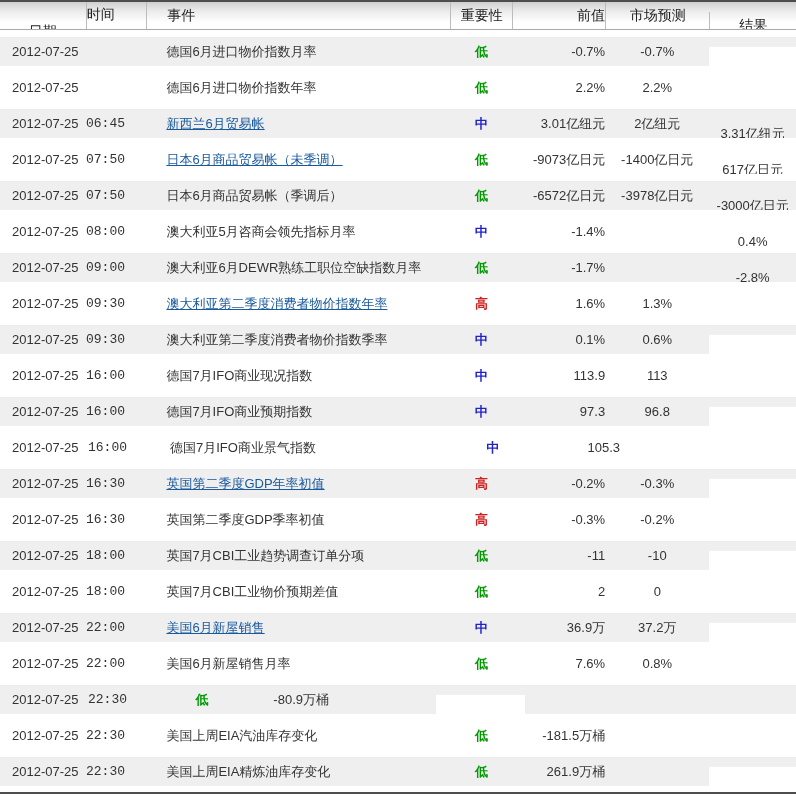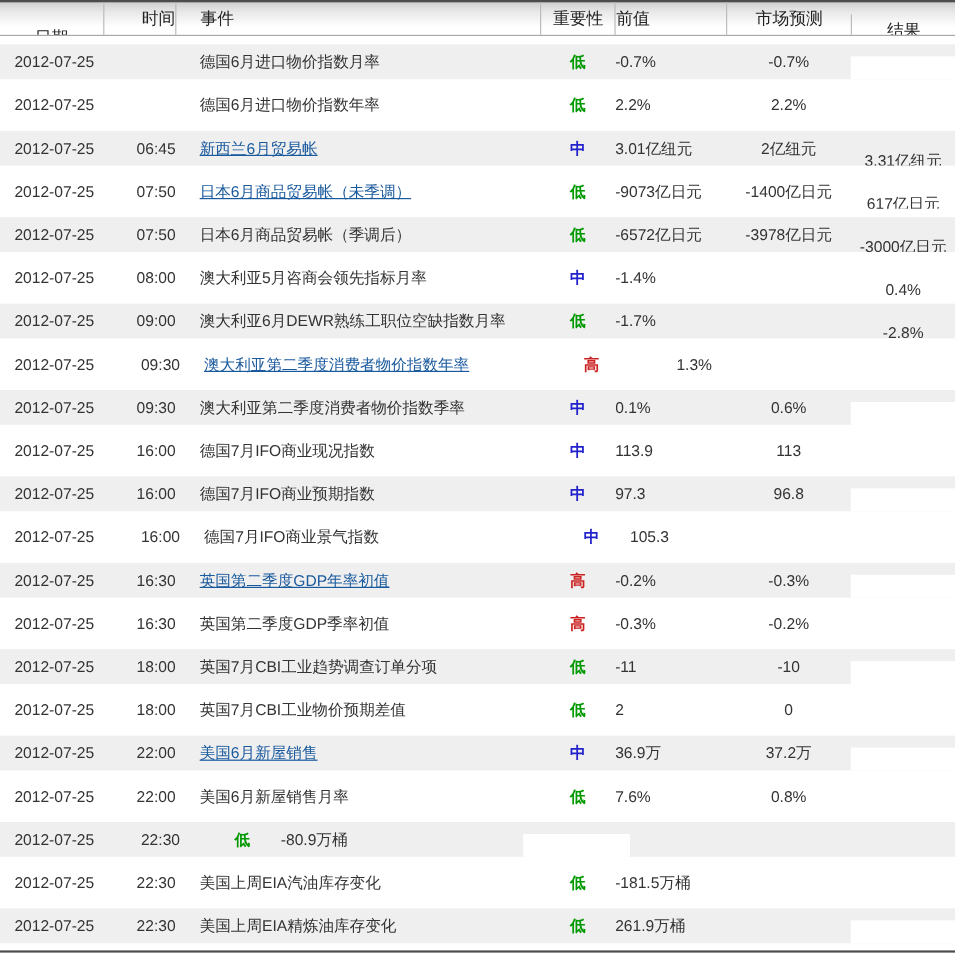--- a/index.html
+++ b/index.html
@@ -27,25 +27,25 @@
     background:linear-gradient(to bottom,#cfcfcf 0%,#e9e9e9 30%,#ffffff 75%);
     border-top:2px solid var(--border-dark);
     border-bottom:1px solid var(--header-line);
     font-size:14px;
     color:#222222;
   }
   .header .cell + .cell{border-left:1px solid #bcbcbc;}
   .cell{overflow:hidden;white-space:nowrap;}
   .c-date{width:88px;text-align:left;padding-left:12px;}
   .header .c-date{text-align:center;padding-left:0;margin-top:16px;}
-  .c-time{width:62px;text-align:right;}
+  .c-time{width:62px;text-align:left;font-family:Liberation Mono, monospace;}
   .c-event{width:291px;text-align:left;padding-left:20px;}
   .c-imp{width:64px;text-align:center;font-weight:bold;margin-left:20px;}
   .header .c-imp{font-weight:normal;}
-  .c-prev{width:95px;text-align:left;}
+  .c-prev{width:95px;text-align:right;}
   .c-forecast{width:107px;text-align:center;}
   .c-result{width:89px;text-align:center;margin-top:10px;}
   .row{
     display:flex;
     height:29px;
     line-height:29px;
     margin-top:7px;
     background:#ffffff;
   }
   .row.striped{background:var(--stripe);}
@@ -132,20 +132,21 @@
         <div class="cell c-imp imp-low">低</div>
         <div class="cell c-prev">-1.7%</div>
         <div class="cell c-forecast"></div>
         <div class="cell c-result">-2.8%</div>
       </div>
       <div class="row">
         <div class="cell c-date">2012-07-25</div>
         <div class="cell c-time">09:30</div>
         <div class="cell c-event"><a class="event-link">澳大利亚第二季度消费者物价指数年率</a></div>
         <div class="cell c-imp imp-high">高</div>
+        <div class="cell c-prev">1.6%</div>
         <div class="cell c-forecast">1.3%</div>
         <div class="cell c-result"></div>
       </div>
       <div class="row striped">
         <div class="cell c-date">2012-07-25</div>
         <div class="cell c-time">09:30</div>
         <div class="cell c-event">澳大利亚第二季度消费者物价指数季率</div>
         <div class="cell c-imp imp-mid">中</div>
         <div class="cell c-prev">0.1%</div>
         <div class="cell c-forecast">0.6%</div>

